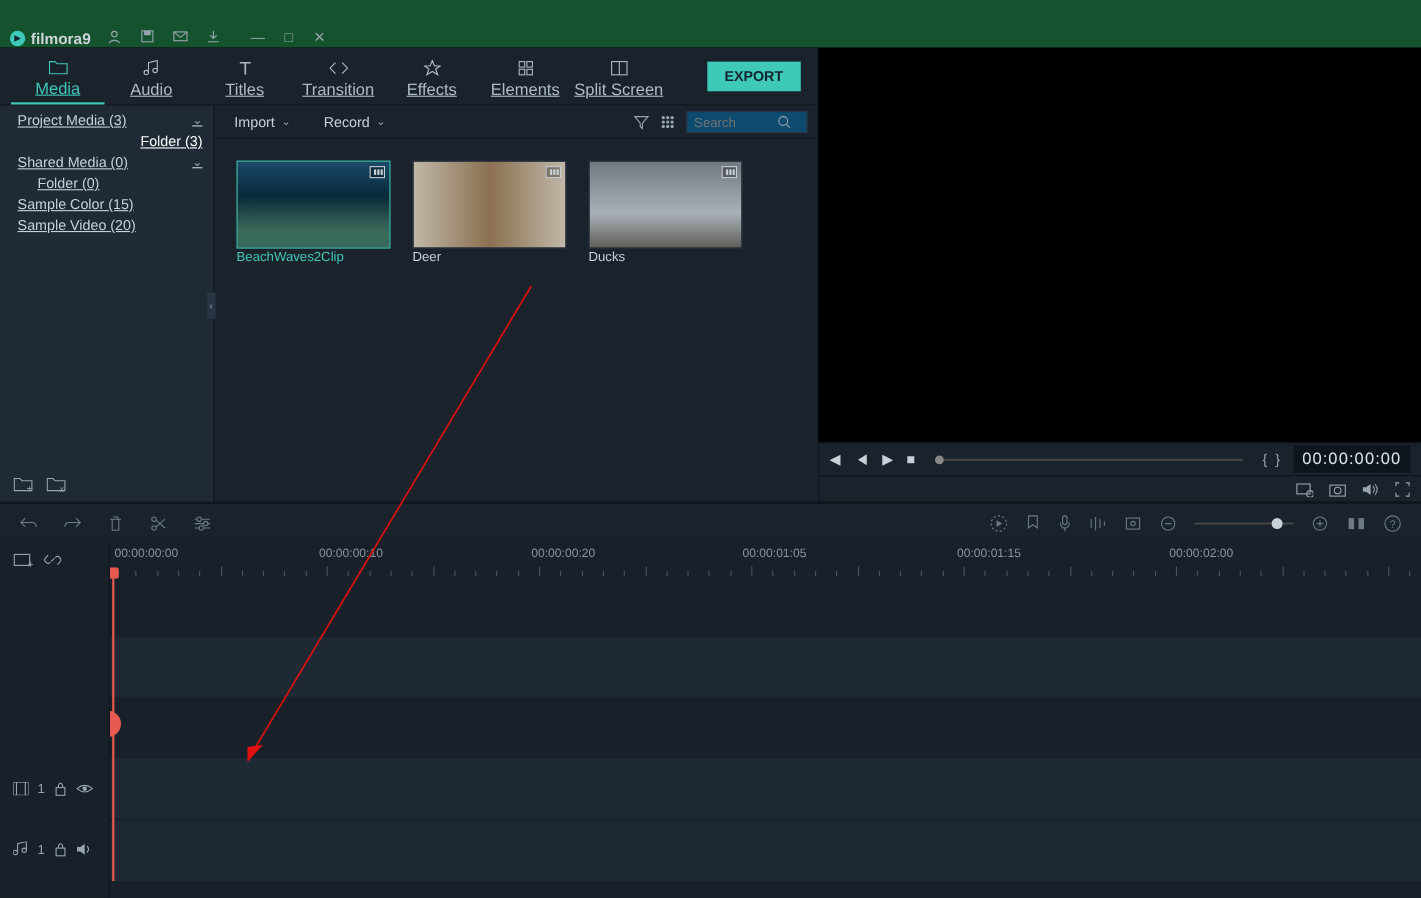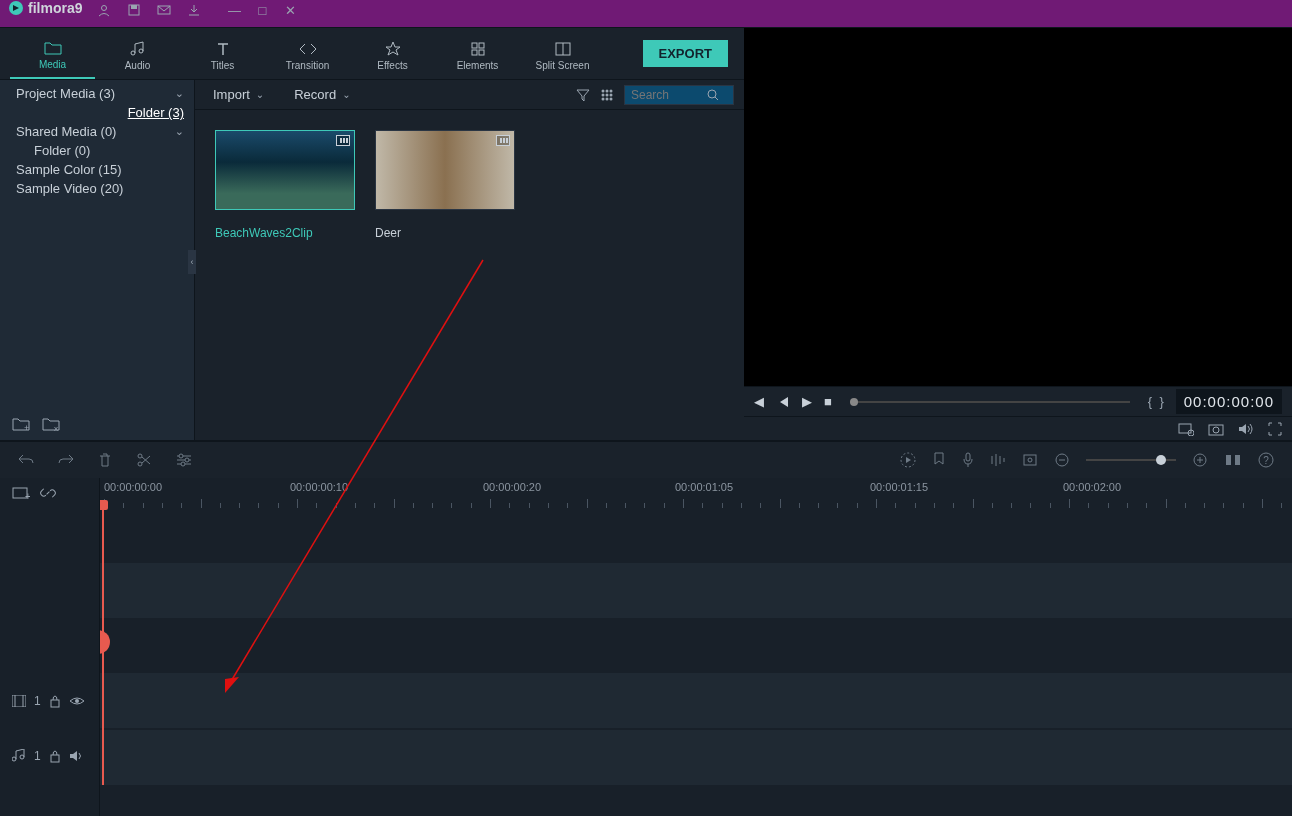--- a/index.html
+++ b/index.html
@@ -1,61 +1,61 @@
 <!DOCTYPE html>
 <html><head>
 <meta charset="utf-8">
 <style>
 * { box-sizing: border-box; margin: 0; padding: 0; font-family: Arial, sans-serif; }
 body { background: #1a222b; width: 1292px; height: 816px; overflow: hidden; color: #c8d0d8; font-size: 13px; position: relative; }
 
 
-.titlebar { height: 28px; background: #701a75; display: flex; align-items: flex-start; padding: 0 8px; border-bottom: 1px solid #0e151c; }
+.titlebar { height: 44px; background: #14532d; display: flex; align-items: flex-end; padding: 0 8px; border-bottom: 1px solid #0e151c; }
 .logo { display: flex; align-items: center; gap: 4px; margin-right: 12px; }
 .logo-icon { width: 16px; height: 16px; }
 .logo-text { font-weight: bold; font-size: 14px; color: #cfd5db; }
 .menubar { display: flex; gap: 2px; }
 .menu-item { padding: 4px 8px; cursor: pointer; color: #c8d0d8; }
 .title-center { flex: 1; text-align: center; color: #b0bac2; font-size: 13px; }
 .title-right { display: flex; align-items: center; gap: 10px; }
 .win-icons { display: flex; gap: 8px; margin-left: 10px; }
 .win-icon { width: 20px; height: 20px; display: flex; align-items: center; justify-content: center; cursor: pointer; color: #9aa5b1; }
 
 
 .main { display: flex; height: 412px; }
 .left-panel { width: 744px; background: #1a222b; display: flex; flex-direction: column; }
 .tabs { display: flex; align-items: flex-end; height: 52px; padding: 0 10px; border-bottom: 1px solid #0e151c; gap: 0; }
 .tab { display: flex; flex-direction: column; align-items: center; justify-content: center; width: 85px; height: 48px; cursor: pointer; color: #b0bac2; gap: 2px; }
 .tab.active { color: #3ec9b8; border-bottom: 2px solid #3ec9b8; }
 .tab-icon { height: 18px; display: flex; align-items: center; }
-.tab-label { font-size: 10px; }
+.tab-label { font-size: 15px; text-decoration: underline; }
 .export-btn { margin-left: auto; margin-right: 6px; background: #3ec9b8; color: #12232d; border: none; padding: 6px 16px; font-weight: bold; cursor: pointer; font-size: 13px; align-self: center; }
 
 
 .content-row { display: flex; flex: 1; min-height: 0; }
 .sidebar { width: 195px; background: #1f2a36; border-right: 1px solid #0e151c; padding: 4px 0; position: relative; }
-.side-item { padding: 2px 10px 2px 16px; display: flex; justify-content: space-between; align-items: center; font-size: 13px; color: #c8d0d8; cursor: pointer; }
+.side-item { padding: 2px 10px 2px 16px; display: flex; justify-content: space-between; align-items: center; font-size: 13px; color: #c8d0d8; cursor: pointer; text-decoration: underline; }
 .side-item.indent { padding-left: 34px; }
 .side-item .chev { color: #9aa5b1; font-size: 11px; }
 .side-item.selected { color: #ffffff; text-decoration: underline; justify-content: flex-end; }
 .sidebar-collapse { position: absolute; right: -2px; top: 170px; width: 8px; height: 24px; background: #2a3543; display: flex; align-items: center; justify-content: center; font-size: 9px; color: #9aa5b1; cursor: pointer; }
 .sidebar-bottom { position: absolute; bottom: 6px; left: 12px; display: flex; gap: 12px; }
 .sidebar-bottom-icon { width: 18px; height: 18px; color: #9aa5b1; cursor: pointer; }
 
 .media-area { flex: 1; background: #1a222b; display: flex; flex-direction: column; }
 .media-toolbar { height: 30px; display: flex; align-items: center; padding: 0 10px; gap: 14px; border-bottom: 1px solid #0e151c; }
 .dropdown { display: flex; align-items: center; gap: 6px; padding: 3px 8px; cursor: pointer; color: #c8d0d8; }
 .dropdown .chev { font-size: 10px; color: #9aa5b1; }
 .media-toolbar-right { margin-left: auto; display: flex; align-items: center; gap: 10px; }
 .tb-icon { color: #9aa5b1; cursor: pointer; }
 .search-box { background: #0c4a6e; border: 1px solid #2a3543; padding: 2px 6px; display: flex; align-items: center; gap: 6px; width: 110px; }
 .search-box input { background: transparent; border: none; color: #c8d0d8; width: 70px; outline: none; font-size: 12px; }
 
 .thumbs { display: flex; gap: 20px; padding: 20px; }
-.thumb { display: flex; flex-direction: column; gap: 16px; cursor: pointer; }
+.thumb { display: flex; flex-direction: column; gap: 0; cursor: pointer; }
 .thumb-img { width: 140px; height: 80px; background: #333; position: relative; border: 1px solid #2a3543; }
 .thumb.selected .thumb-img { border: 1px solid #3ec9b8; }
 .thumb-badge { position: absolute; top: 4px; right: 4px; width: 14px; height: 11px; border: 1px solid #c8d0d8; background: rgba(0,0,0,.3); }
 .thumb-badge::before { content: ""; position: absolute; left: 3px; top: 2px; width: 2px; height: 5px; background: #c8d0d8; box-shadow: 3px 0 #c8d0d8, 6px 0 #c8d0d8; }
 .thumb-label { font-size: 12px; color: #c8d0d8; }
 .thumb.selected .thumb-label { color: #3ec9b8; }
 
 
 .preview { flex: 1; background: #000; display: flex; flex-direction: column; }
 .preview-screen { flex: 1; background: #000; }
@@ -291,20 +291,26 @@
             <div class="thumb-img" style="background:linear-gradient(#1a4a6a,#0a2a3a 40%,#3a6a5a 80%);">
                 <div class="thumb-badge"></div>
               </div>
             <span class="thumb-label">BeachWaves2Clip</span>
           </div>
           <div class="thumb">
             <div class="thumb-img" style="background:linear-gradient(90deg,#c0b8a8,#8a7050 50%,#c0b8a8);">
                 <div class="thumb-badge"></div>
               </div>
             <span class="thumb-label">Deer</span>
+          </div>
+          <div class="thumb">
+            <div class="thumb-img" style="background:linear-gradient(#707880,#a8b0b8 60%,#606058);">
+                <div class="thumb-badge"></div>
+              </div>
+            <span class="thumb-label">Ducks</span>
           </div>
         </div>
       </div>
     </div>
   </div>
 
   <div class="preview">
     <div class="preview-screen"></div>
     <div class="preview-controls">
       <span class="pc-icon">◀</span>

